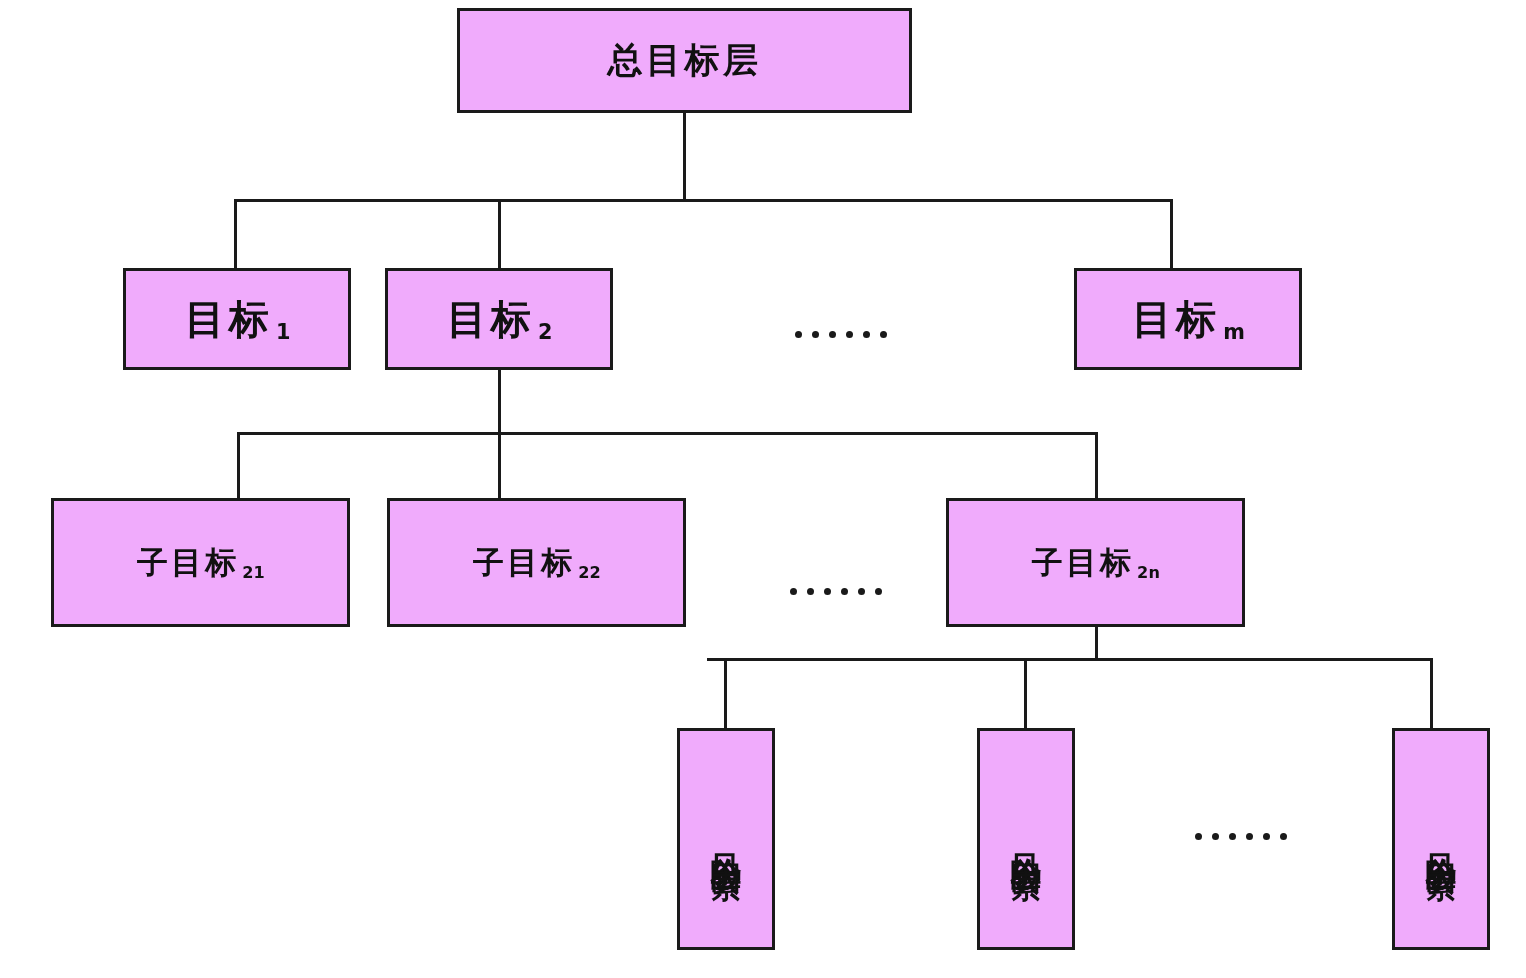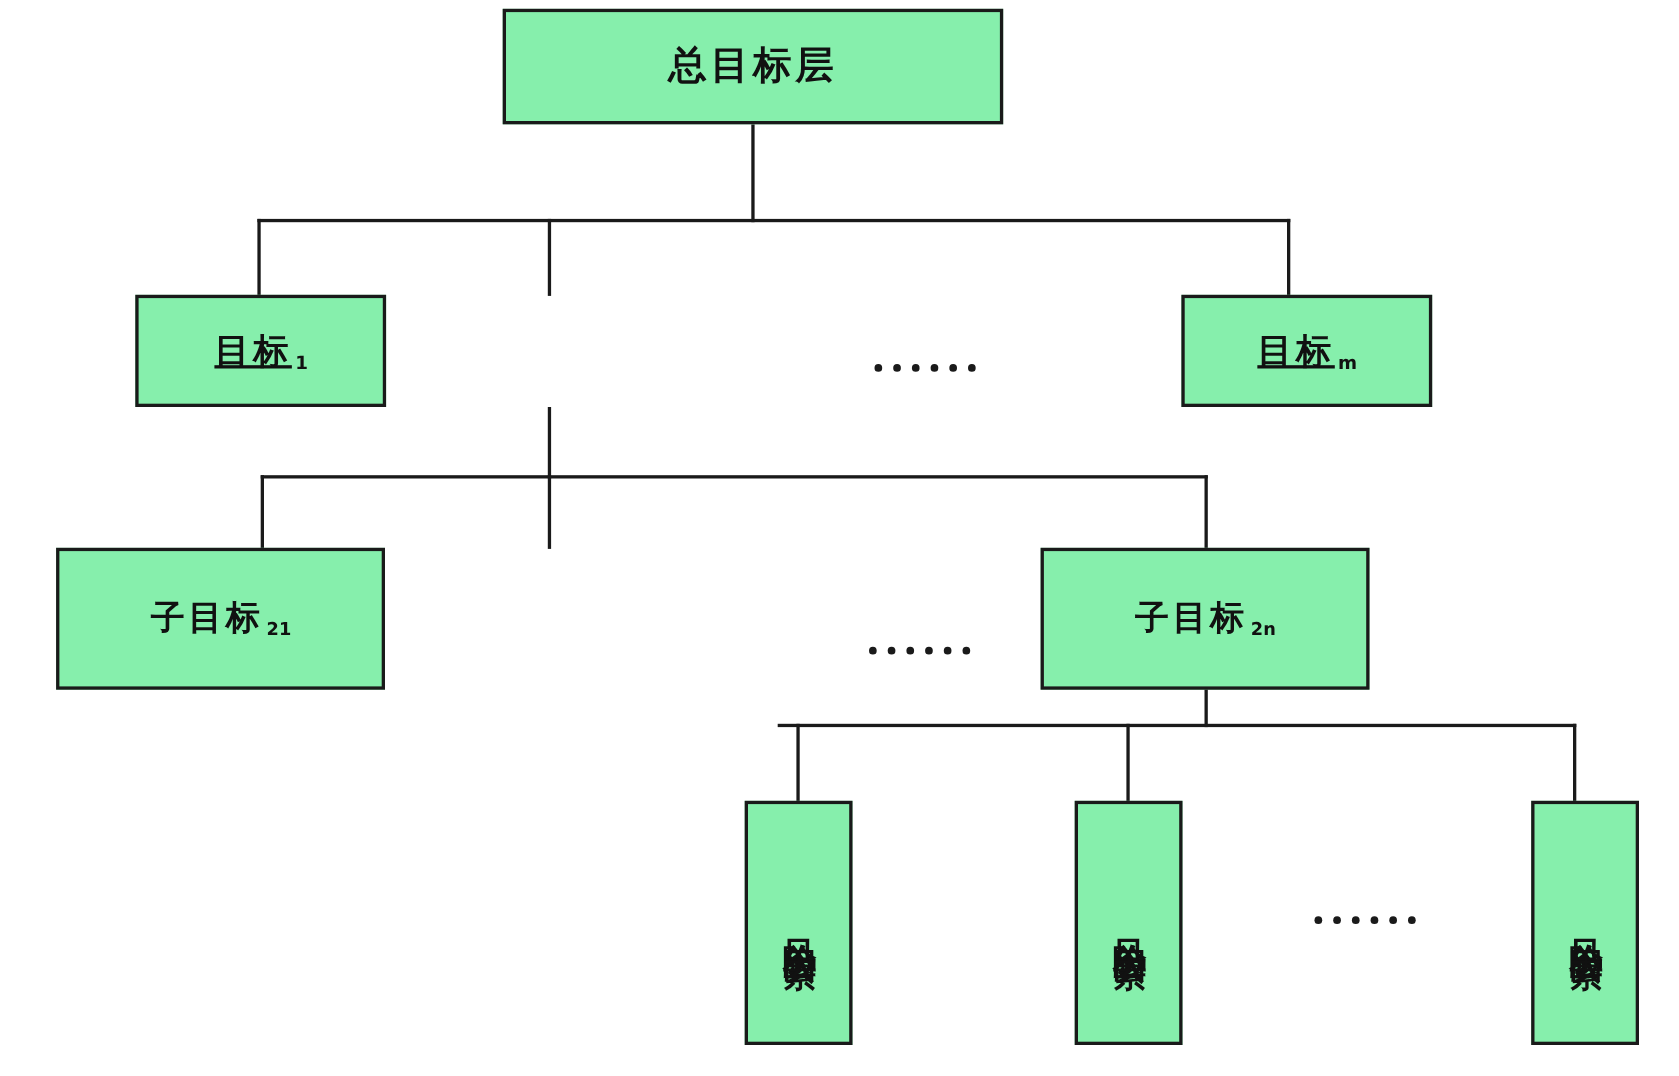--- a/index.html
+++ b/index.html
@@ -13,21 +13,21 @@
     height: 978px;
     background: #ffffff;
     font-family: "DejaVu Sans", "Liberation Sans", sans-serif;
     overflow: hidden;
   }
 
   
   .node {
     position: absolute;
     box-sizing: border-box;
-    background: #86efac;
+    background: #f0abfc;
     border: 3px solid #1a1a1a;
     display: flex;
     align-items: center;
     justify-content: center;
     z-index: 3;
   }
   .node .label {
     display: inline-block;
     white-space: nowrap;
     color: #111111;
@@ -45,21 +45,21 @@
     left: 0.06em;
     padding-left: 2px;
   }
 
   
   #n-root { left: 457px; top: 8px; width: 455px; height: 105px; }
   #n-root .label { font-size: 35px; }
 
   
   .goal { height: 102px; }
-  .goal .label { font-size: 32px; text-decoration: underline; }
+  .goal .label { font-size: 40px; }
   #n-goal1 { left: 123px; top: 268px; width: 228px; }
   #n-goal2 { left: 385px; top: 268px; width: 228px; }
   #n-goalm { left: 1056px; top: 268px; width: 228px; margin-left: 18px; }
 
   
   .subgoal { height: 129px; }
   .subgoal .label { font-size: 31px; }
   #n-sub21 { left: 51px;  top: 498px; width: 299px; }
   #n-sub22 { left: 387px; top: 498px; width: 299px; }
   #n-sub2n { left: 946px; top: 498px; width: 299px; }
@@ -129,29 +129,35 @@
   <div class="vline" style="left:1430px; top:658px; height:71px;"></div>
 
   <div class="node" id="n-root">
     <span class="label"><span>总目标层</span></span>
   </div>
 
   <div class="node goal" id="n-goal1">
     <span class="label"><span>目标</span><span class="sub">1</span></span>
   </div>
 
+  <div class="node goal" id="n-goal2">
+    <span class="label"><span>目标</span><span class="sub">2</span></span>
+  </div>
 
   <div class="node goal" id="n-goalm">
     <span class="label"><span>目标</span><span class="sub">m</span></span>
   </div>
 
   <div class="node subgoal" id="n-sub21">
     <span class="label"><span>子目标</span><span class="sub">21</span></span>
   </div>
 
+  <div class="node subgoal" id="n-sub22">
+    <span class="label"><span>子目标</span><span class="sub">22</span></span>
+  </div>
 
   <div class="node subgoal" id="n-sub2n">
     <span class="label"><span>子目标</span><span class="sub">2n</span></span>
   </div>
 
   <div class="node risk" id="n-risk1">
     <span class="label">风险因素</span>
   </div>
 
   <div class="node risk" id="n-risk2">

